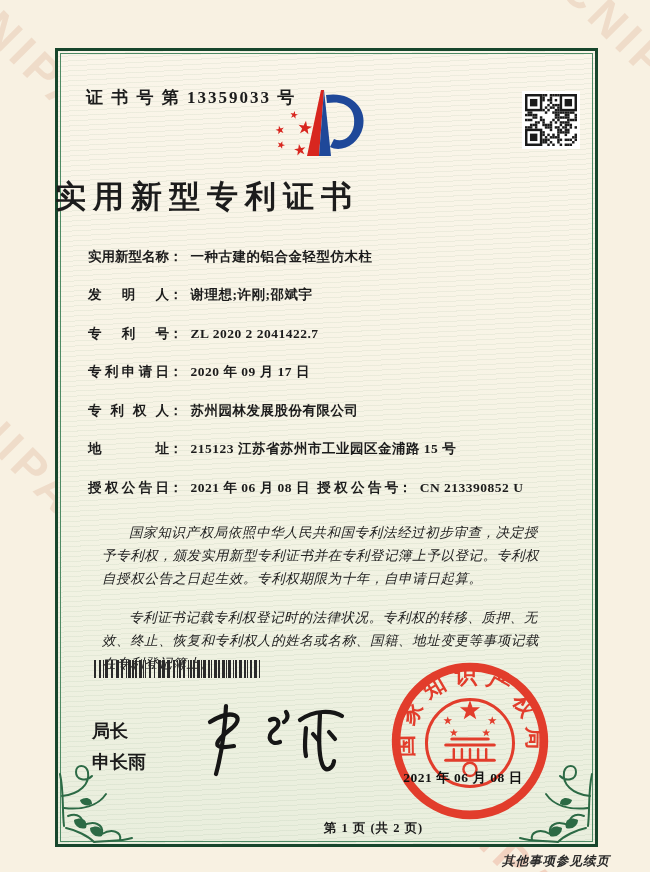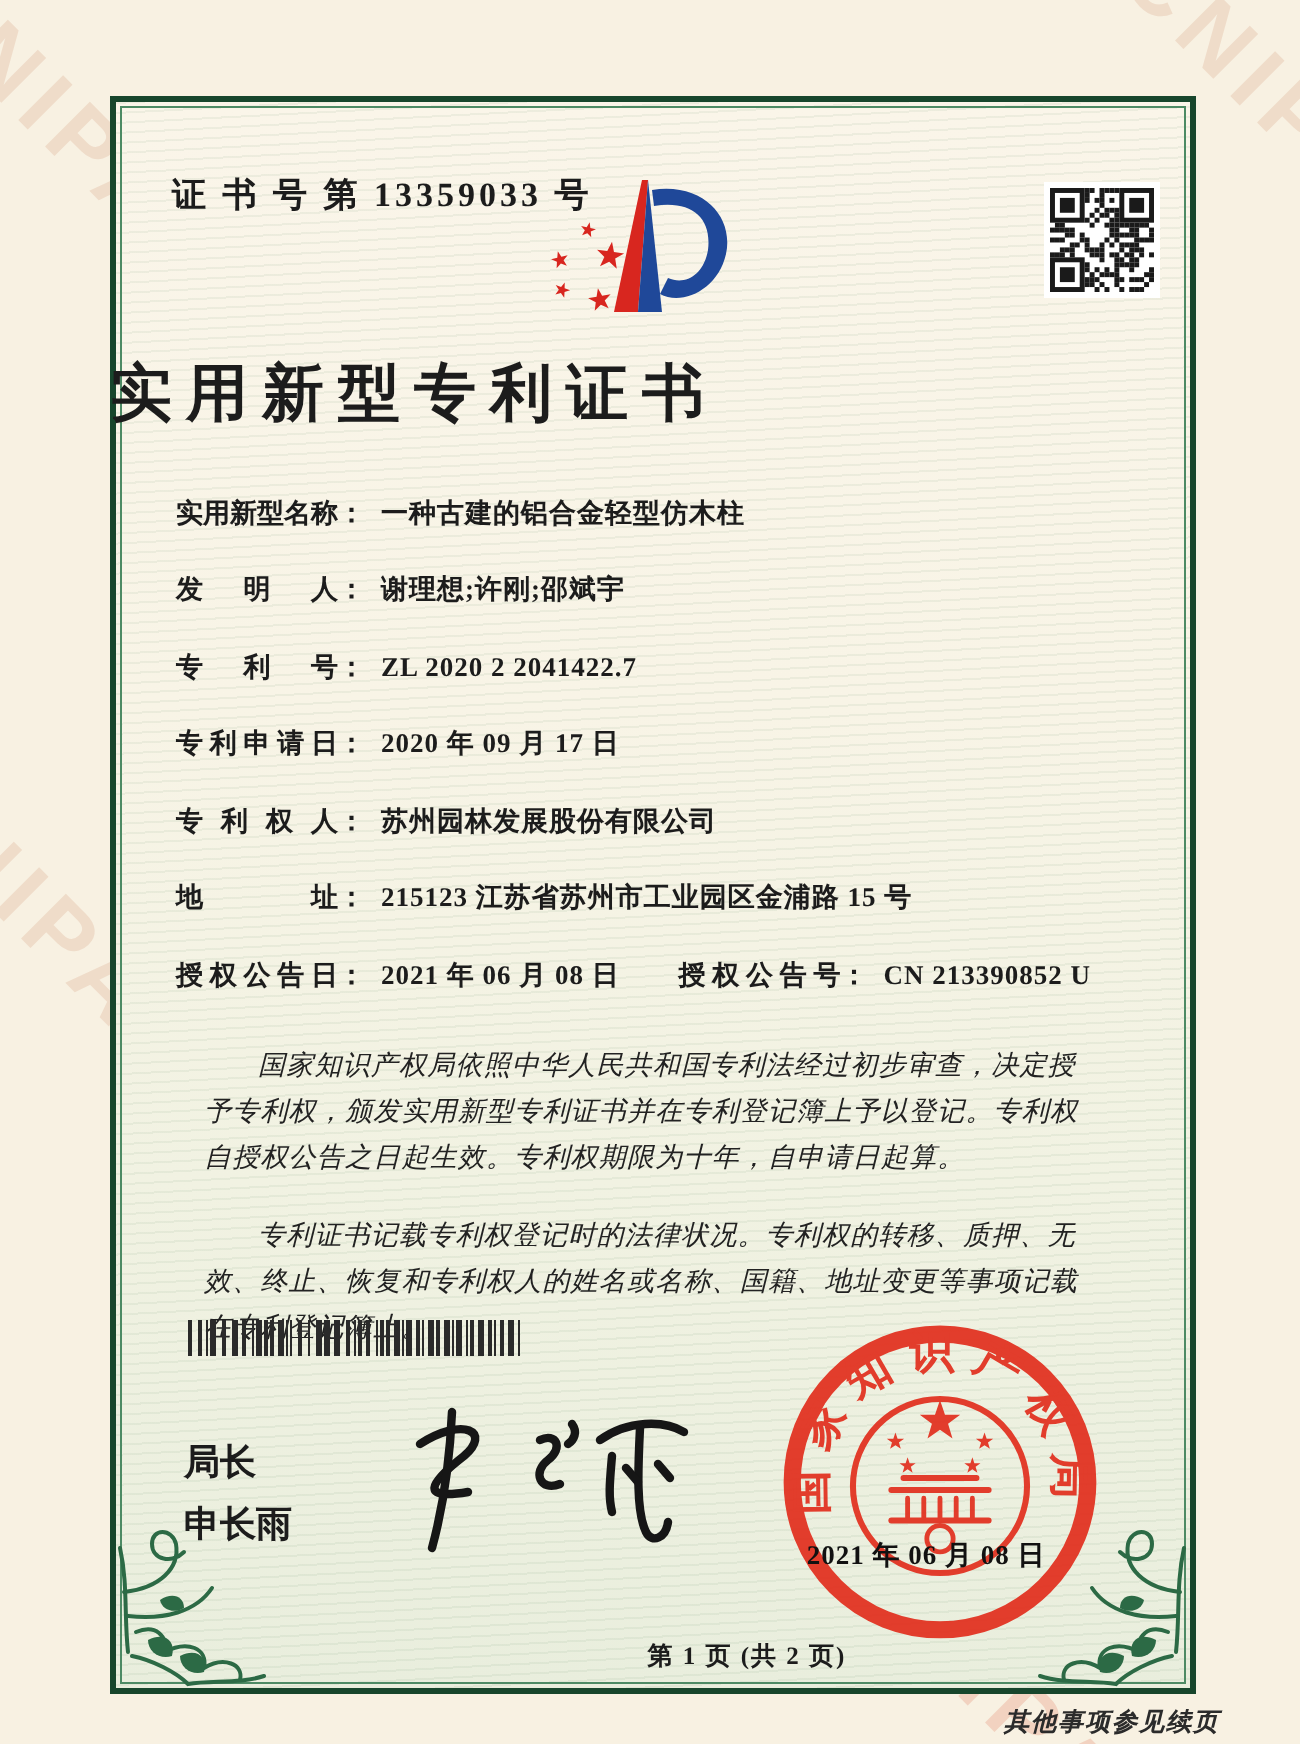--- a/index.html
+++ b/index.html
@@ -37,21 +37,21 @@
   .qr{position:absolute;left:522px;top:91px;width:58px;height:58px;background:#fff;padding:3px;box-sizing:border-box;}
   .title{
     position:absolute;left:55px;top:176px;width:543px;text-align:left;
     font-size:31px;font-weight:700;letter-spacing:7px;
   }
   
   .row{position:absolute;left:88px;font-size:13.5px;font-weight:600;white-space:nowrap;}
   .lab{display:inline-block;width:81px;text-align:justify;text-align-last:justify;}
   .colon{display:inline-block;margin-right:8px;}
   .val{letter-spacing:.5px;}
-  .lab2{margin-left:26px;}
+  .lab2{margin-left:4px;}
   
   .body-text{
     position:absolute;left:86px;top:505px;width:480px;
     font-size:13.5px;line-height:23px;font-style:italic;font-weight:500;
     letter-spacing:.6px;color:#222;
   }
   .body-text p{margin:16px;text-indent:2em;}
   
   .barcode{position:absolute;left:94px;top:660px;}
   .signer{position:absolute;left:92px;top:716px;font-size:18px;font-weight:700;line-height:31px;}

